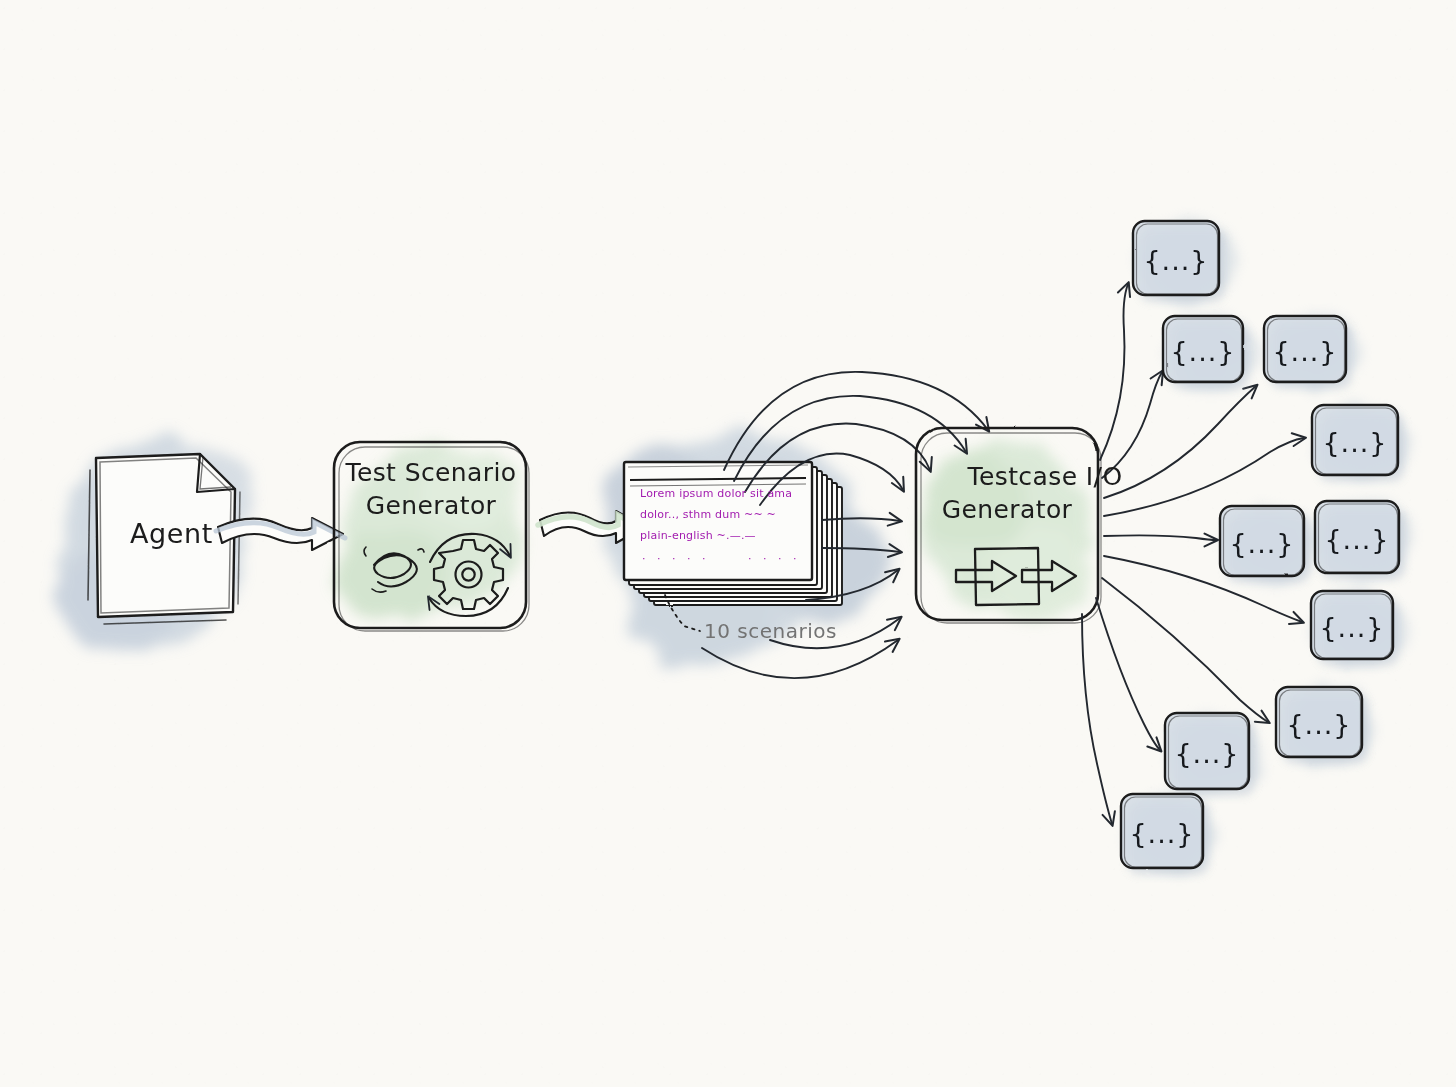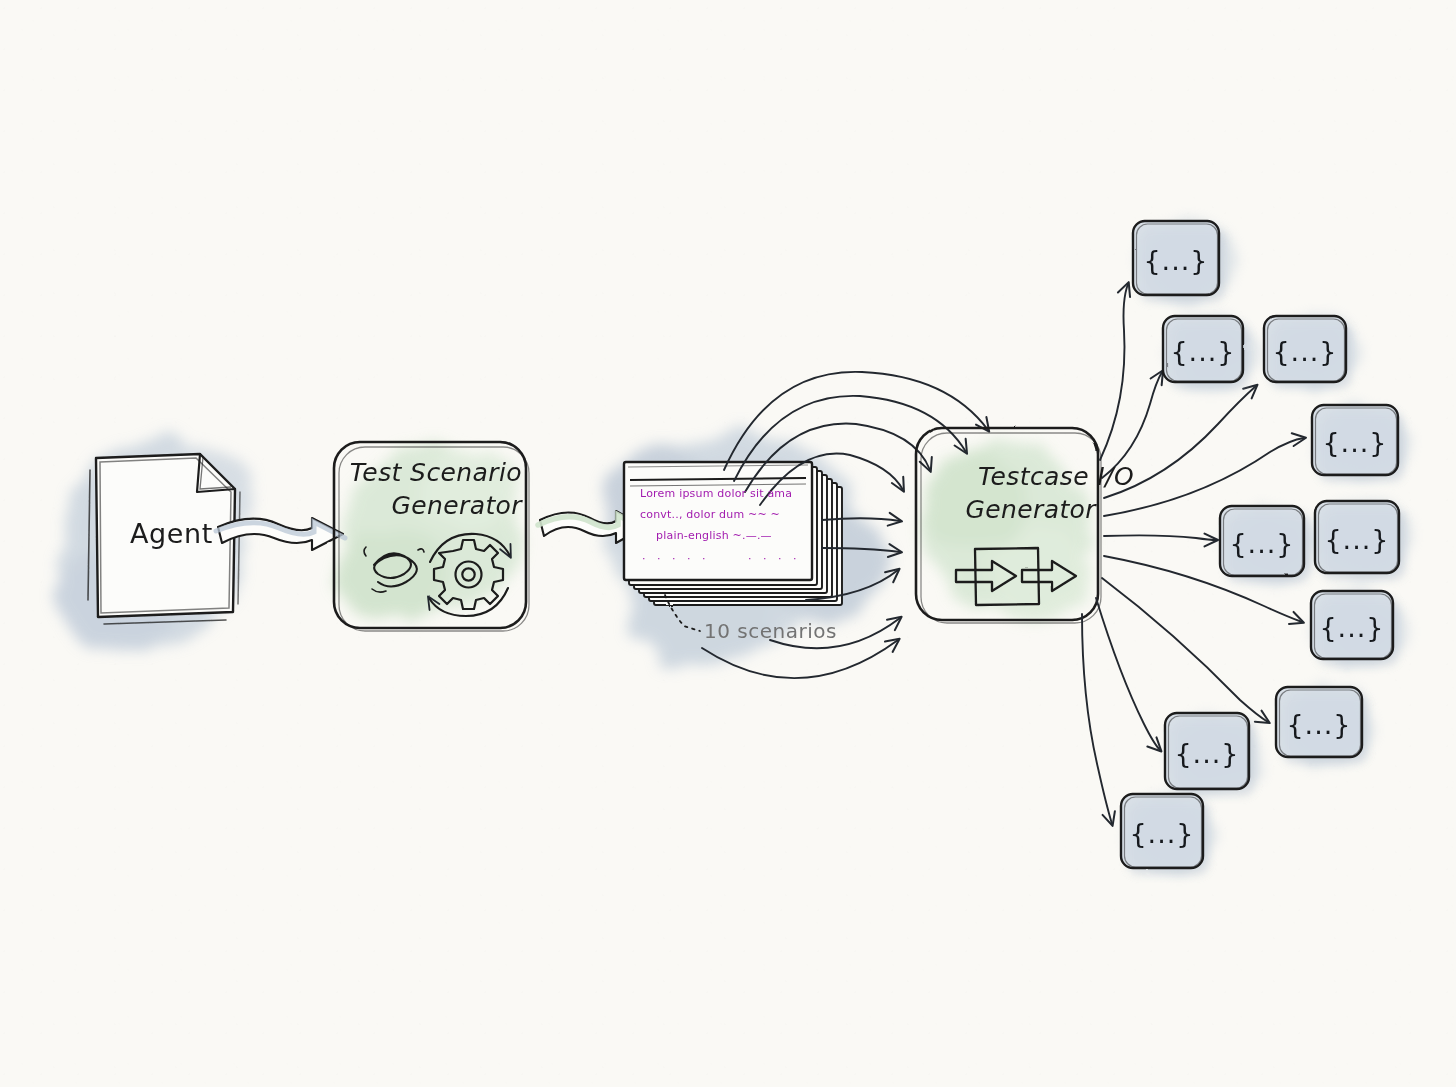--- a/index.html
+++ b/index.html
@@ -39,24 +39,23 @@
     position: absolute;
     color: #1c1c1c;
     font-family: "DejaVu Sans", sans-serif;
     white-space: nowrap;
     pointer-events: none;
     user-select: none;
   }
   .node-title {
     font-size: 25px;
     letter-spacing: 0.4px;
-    text-align: right;
+    text-align: center;
     line-height: 1.33;
     font-weight: 400;
-    font-style: italic;
   }
   .agent-label {
     font-size: 27px;
     letter-spacing: 0.6px;
     margin-left: 19px;
   }
   .stack-line {
     font-size: 11px;
     letter-spacing: 0.2px;
     color: #a21caf;
@@ -317,22 +316,22 @@
         </g>
       </g>
   </svg>
 
   <div class="lbl agent-label" style="left:111px; top:518px;">Agent</div>
 
   <div class="lbl node-title" style="left:340px; top:456px; width:182px;">Test Scenario</div>
   <div class="lbl node-title" style="left:340px; top:489px; width:182px;">Generator</div>
 
   <div class="lbl stack-line" style="left:640px; top:487px;">Lorem ipsum dolor sit ama</div>
-  <div class="lbl stack-line" style="left:640px; top:508px;">convt.., dolor dum  ~~ ~</div>
-  <div class="lbl stack-line" style="left:656px; top:529px;">plain-english ~.—.—</div>
+  <div class="lbl stack-line" style="left:640px; top:508px;">dolor.., sthm dum  ~~ ~</div>
+  <div class="lbl stack-line" style="left:640px; top:529px;">plain-english ~.—.—</div>
   <div class="lbl stack-line" style="left:642px; top:552px; letter-spacing:4px;">· · · · ·</div>
   <div class="lbl stack-line" style="left:748px; top:552px; letter-spacing:4px;">· · · ·</div>
 
   <div class="lbl scen-count" style="left:704px; top:619px;">10 scenarios</div>
 
   <div class="lbl node-title" style="left:956px; top:460px; width:178px;">Testcase I/O</div>
   <div class="lbl node-title" style="left:918px; top:493px; width:178px;">Generator</div>
 
   <div id="tile-glyphs">
       <div class="json-glyph" style="left: 1176px; top: 260px;">{...}</div>

